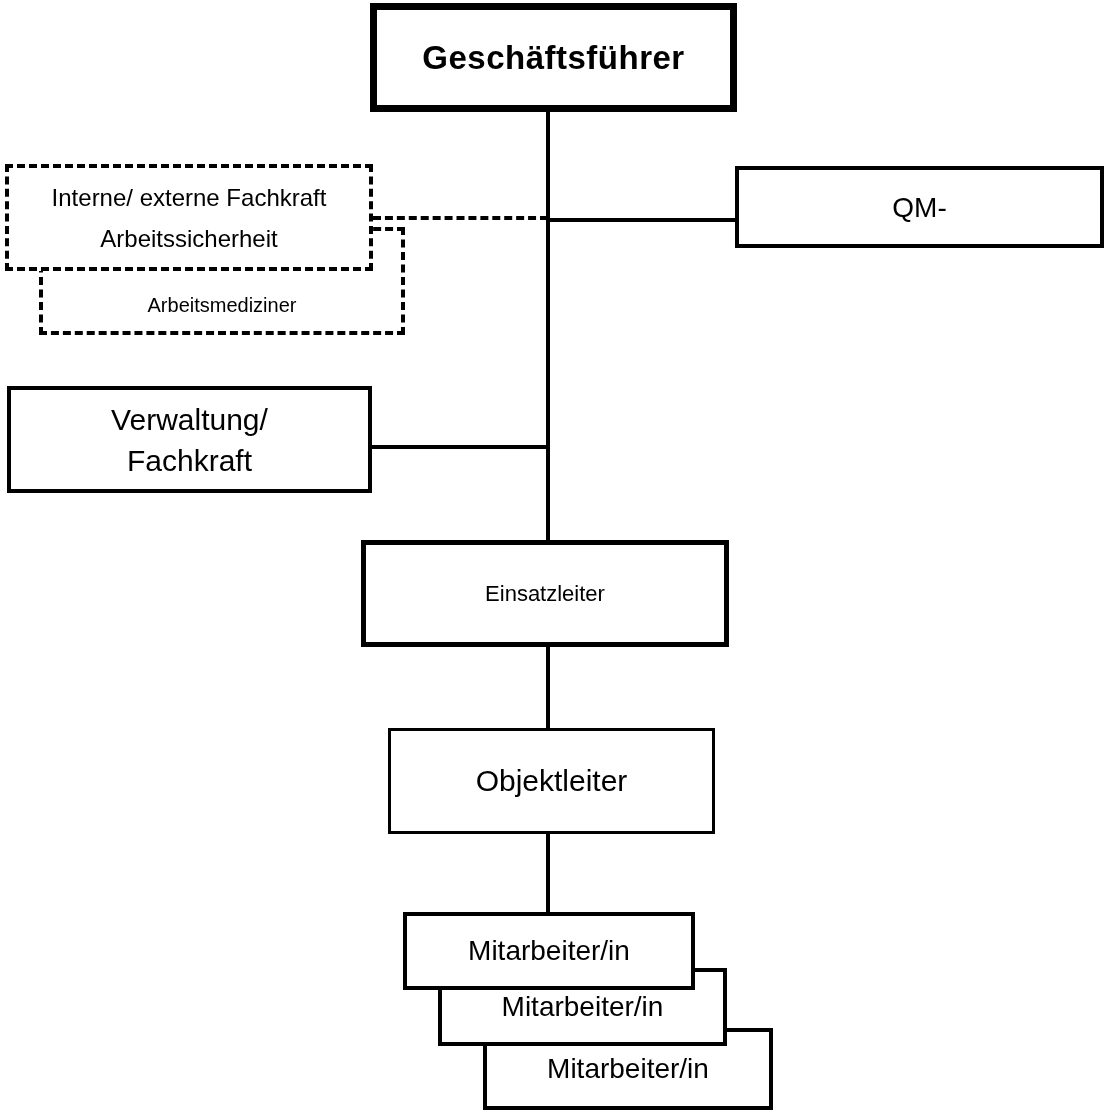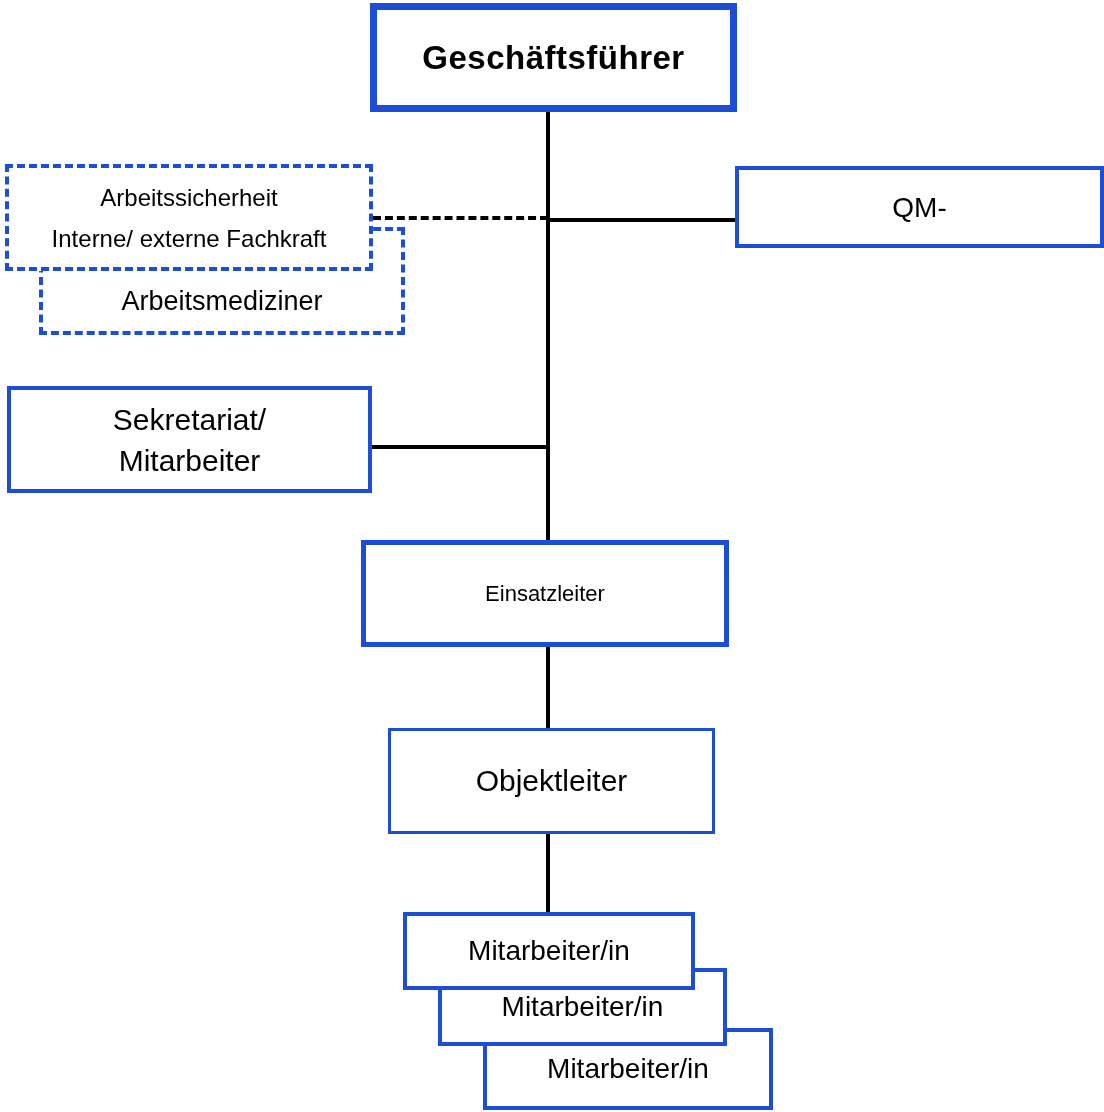--- a/index.html
+++ b/index.html
@@ -12,21 +12,21 @@
     width: 1104px;
     height: 1112px;
     background: #ffffff;
     font-family: "Liberation Sans", sans-serif;
     color: #000000;
     overflow: hidden;
   }
   .node {
     position: absolute;
     background: #ffffff;
-    border: 4px solid #1d4ed8;
+    border: 4px solid #000000;
     box-sizing: border-box;
     display: flex;
     flex-direction: column;
     align-items: center;
     justify-content: center;
     text-align: center;
   }
   .node.dashed { border-style: dashed; }
   .connector { position: absolute; background: #000000; }
   .connector.h-dashed {
@@ -42,21 +42,21 @@
     font-size: 33px; font-weight: bold; letter-spacing: 0.5px;
     z-index: 3;
   }
   .fachkraft {
     left: 5px; top: 164px; width: 368px; height: 107px;
     font-size: 24px; line-height: 41px;
     z-index: 3;
   }
   .arbeitsmediziner {
     left: 39px; top: 227px; width: 366px; height: 108px;
-    font-size: 27px;
+    font-size: 20px;
     justify-content: flex-end;
     padding-bottom: 14px;
     z-index: 2;
   }
   .qm {
     left: 735px; top: 166px; width: 369px; height: 82px;
     font-size: 28px; line-height: 47px;
     z-index: 3;
   }
   .sek {
@@ -114,31 +114,31 @@
 
   <div class="node gf">
     <div>Geschäftsführer</div>
   </div>
 
   <div class="node dashed arbeitsmediziner">
     <div>Arbeitsmediziner</div>
   </div>
 
   <div class="node dashed fachkraft">
+    <div>Interne/ externe Fachkraft</div>
     <div>Arbeitssicherheit</div>
-    <div>Interne/ externe Fachkraft</div>
   </div>
 
   <div class="node qm">
     <div>QM-</div>
   </div>
 
   <div class="node sek">
-    <div>Sekretariat/</div>
-    <div>Mitarbeiter</div>
+    <div>Verwaltung/</div>
+    <div>Fachkraft</div>
   </div>
 
   <div class="node einsatz">
     <div>Einsatzleiter</div>
   </div>
 
   <div class="node objekt">
     <div>Objektleiter</div>
   </div>
 

